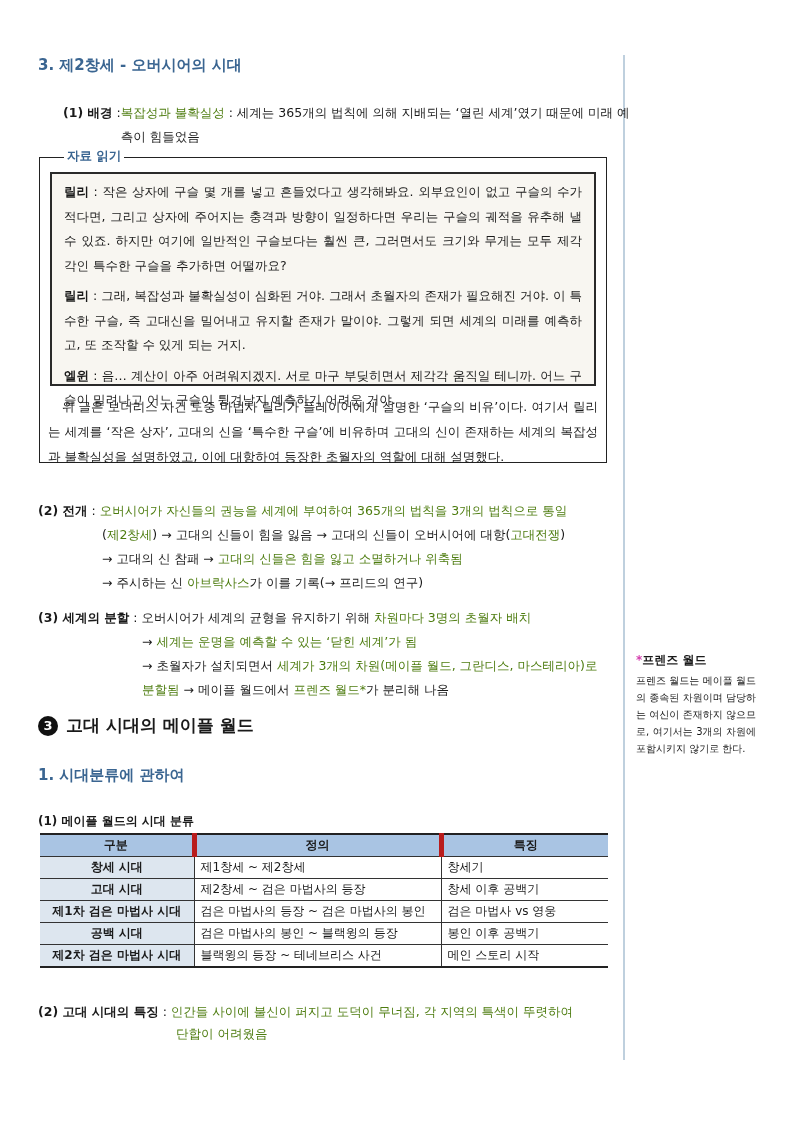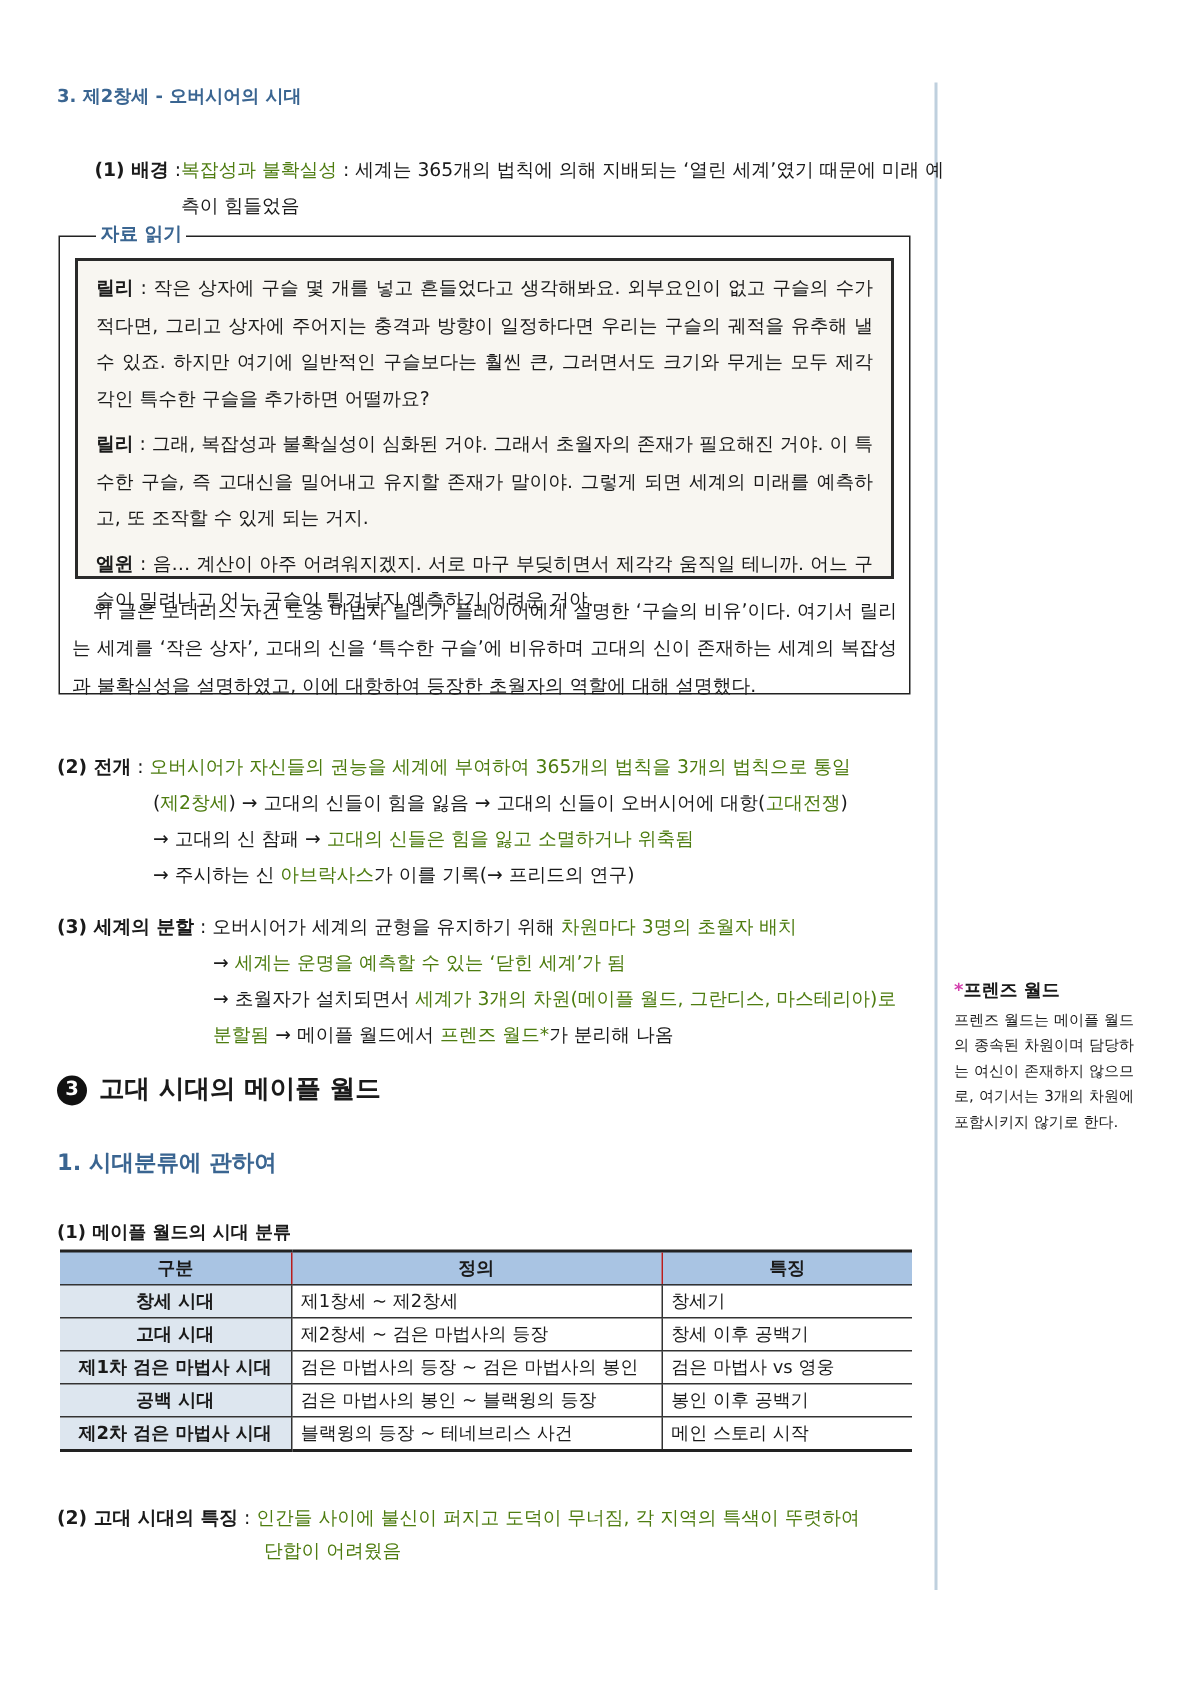--- a/index.html
+++ b/index.html
@@ -3,21 +3,21 @@
 <meta charset="utf-8">
 <style>
   html, body { margin: 0; padding: 0; background: #ffffff; }
   body { width: 793px; height: 1121px; position: relative; overflow: hidden;
          font-family: "DejaVu Sans", sans-serif; color: #1a1a1a; font-size: 12.5px; }
   .pink { color: #4d7c0f; font-weight: normal; }
   .bold { font-weight: bold; }
   .blue-title { color: #3a6591; font-weight: bold; }
   .vline { position: absolute; left: 623px; top: 55px; width: 2px; height: 1005px; background: #bfd0de; }
 
-  .h3 { position: absolute; left: 38px; top: 56px; font-size: 12px; }
+  .h3 { position: absolute; left: 38px; top: 56px; font-size: 15px; }
   .sec1 { position: absolute; left: 38px; top: 101px; width: 575px; line-height: 24px; margin-left: 25px; }
   .item { display: flex; }
   .item .lbl { white-space: nowrap; }
   .item .body { flex: 1; }
 
   .box-outer { position: absolute; left: 39px; top: 157px; width: 568px; height: 306px;
                border: 1.5px solid #222; box-sizing: border-box; }
   .box-legend { position: absolute; left: 64px; top: 148px; background: #fff; padding: 0 3px;
                 color: #3a6591; font-weight: bold; font-size: 12.5px; }
   .box-inner { position: absolute; left: 50px; top: 172px; width: 546px; height: 214px;
@@ -36,21 +36,21 @@
   .h2 .num { display: inline-block; width: 20px; height: 20px; border-radius: 50%; background: #111;
              color: #fff; text-align: center; line-height: 20px; font-size: 13px; margin-right: 8px; vertical-align: 1px; }
   .h3b { position: absolute; left: 38px; top: 766px; font-size: 15px; }
   .tbl-title { position: absolute; left: 38px; top: 813px; font-size: 12px; font-weight: bold; }
 
   table.era { position: absolute; left: 40px; top: 833px; width: 568px; border-collapse: collapse; font-size: 12px; }
   table.era th, table.era td { height: 21px; padding: 0 6px; border-top: 1px solid #333; border-bottom: 1px solid #333; }
   table.era th { background: #a9c4e3; font-weight: bold; text-align: center; border-top: 2px solid #222; }
   table.era td.c0 { background: #dde6ef; font-weight: bold; text-align: center; border-right: 1px solid #333; }
   table.era td.c1 { border-right: 1px solid #333; }
-  table.era th.h0, table.era th.h1 { border-right: 1px solid #b91c1c; }
+  table.era th.h0, table.era th.h1 { border-right: 5px solid #b91c1c; }
   table.era tr:last-child td { border-bottom: 2px solid #222; }
 
   .sec-feat { position: absolute; left: 38px; top: 1001px; width: 575px; line-height: 22px; }
 
   .side { position: absolute; left: 636px; top: 652px; width: 120px; font-size: 10px; line-height: 17px; text-align: justify; }
   .side .st { font-size: 12px; font-weight: bold; margin-bottom: 3px; }
   .side .st .ast { color: #d43fae; }
 </style>
 </head>
 <body>

